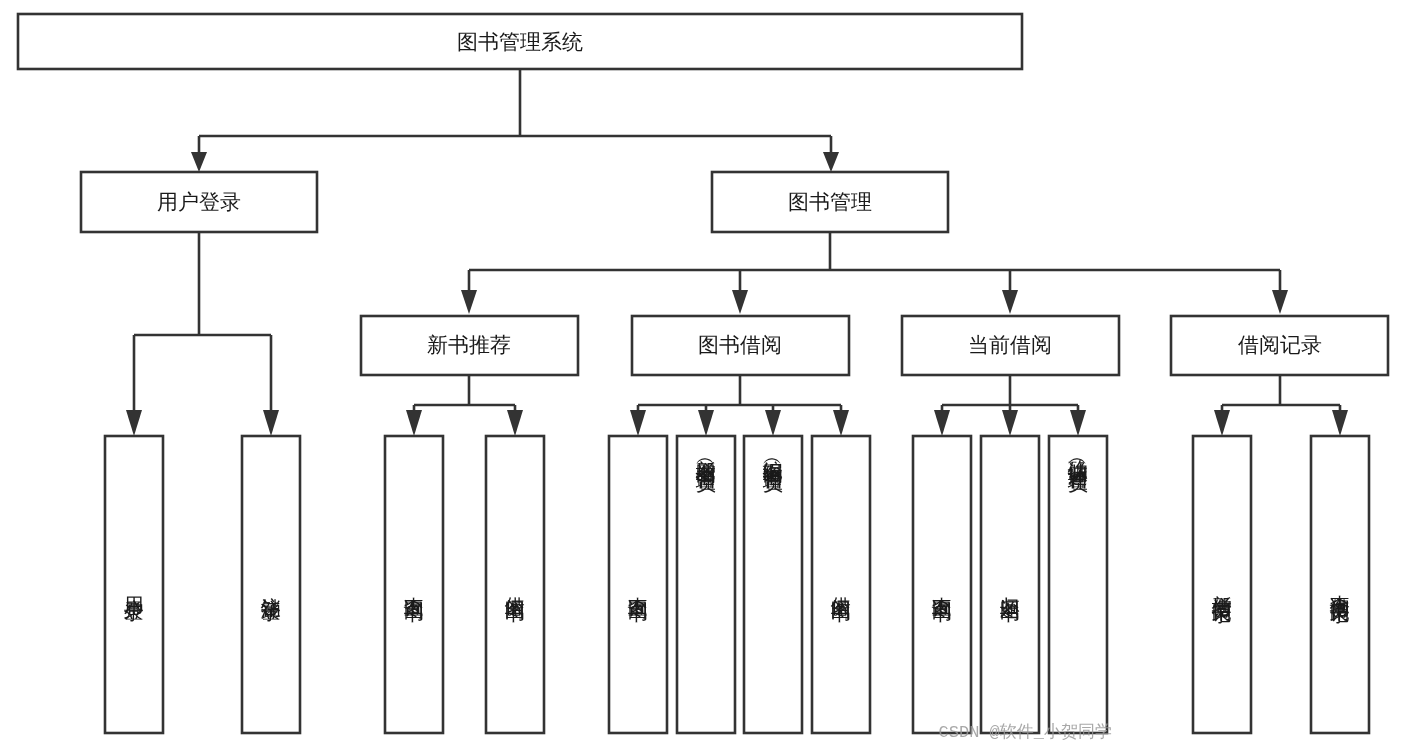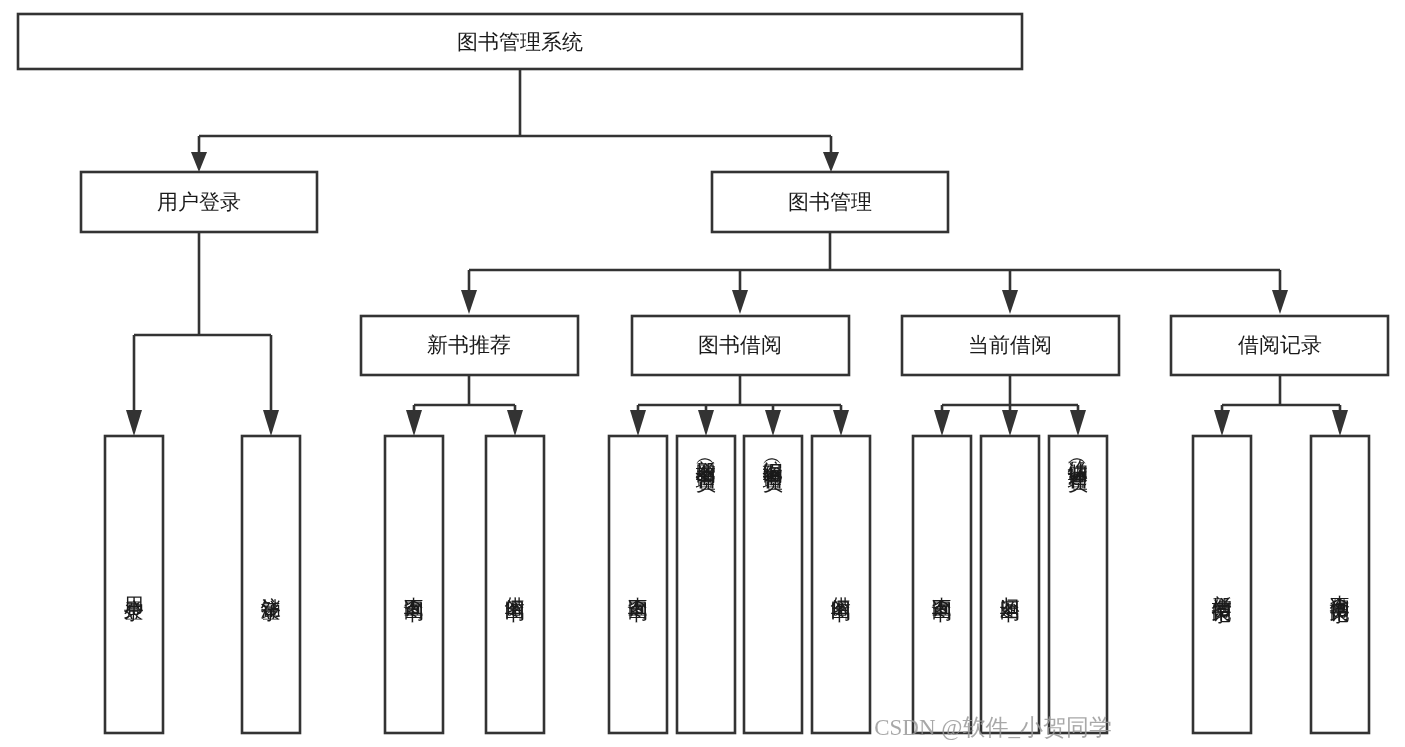--- a/index.html
+++ b/index.html
@@ -62,22 +62,22 @@
     line-height: 1.12;
     color: #1a1a1a;
     letter-spacing: 2px;
     white-space: nowrap;
     pointer-events: none;
   }
   .watermark {
     position: absolute;
     right: 8px;
     bottom: 4px;
-    font-family: Liberation Serif, serif;
-    font-size: 23px;
+    font-family: Liberation Mono, monospace;
+    font-size: 17px;
     color: #9a9a9a;
     opacity: 0.85;
     white-space: nowrap;
   }
 </style>
 </head>
 <body>
 
 <div id="diagram-root">
 

